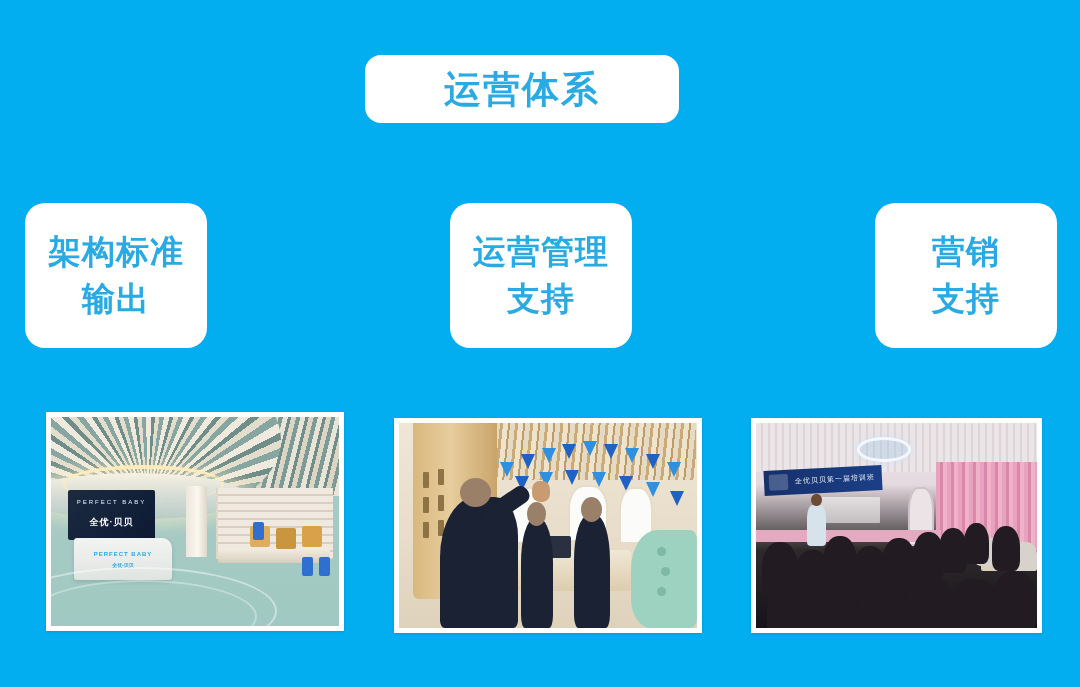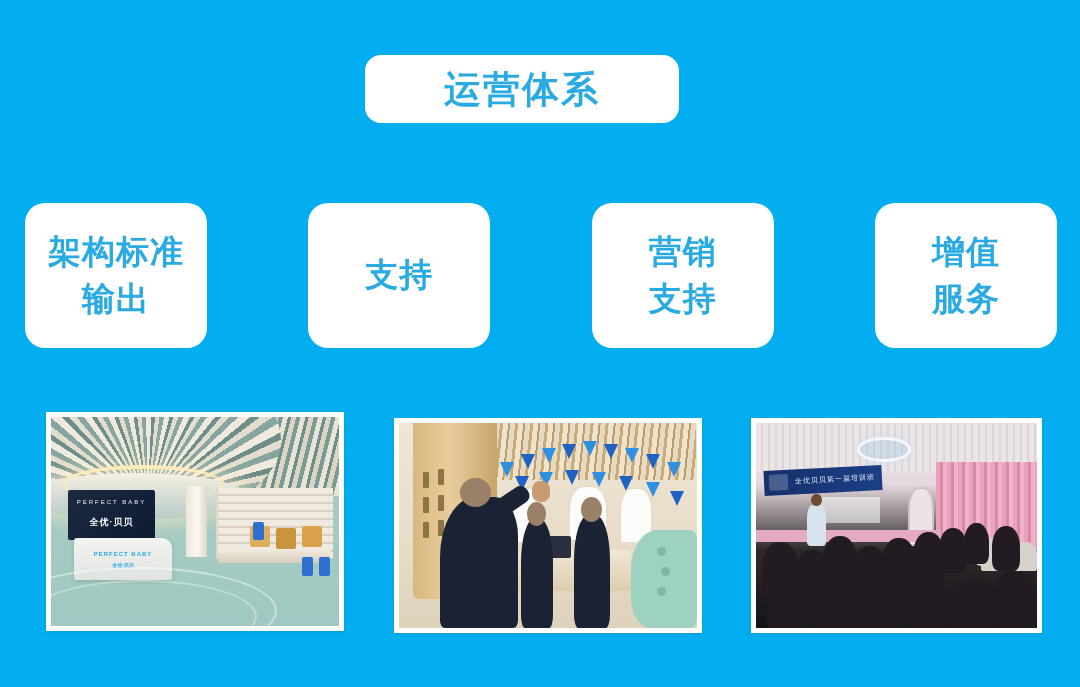--- a/index.html
+++ b/index.html
@@ -343,33 +343,30 @@
 </div>
 
 <div class="cards-row">
 
   <div class="card">
     <span class="card-line">架构标准</span>
     <span class="card-line">输出</span>
   </div>
 
   <div class="card">
+    <span class="card-line">运营管理</span>
     <span class="card-line">支持</span>
   </div>
 
 
   <div class="card">
     <span class="card-line">营销</span>
     <span class="card-line">支持</span>
   </div>
 
-  <div class="card">
-    <span class="card-line">增值</span>
-    <span class="card-line">服务</span>
-  </div>
 
 </div>
 
 <div class="photos-row">
 
   <div class="photo-frame f1">
     <div class="photo p1">
       <div class="ceiling"></div>
       <div class="ceil-fan"></div>
       <div class="cove"></div>

